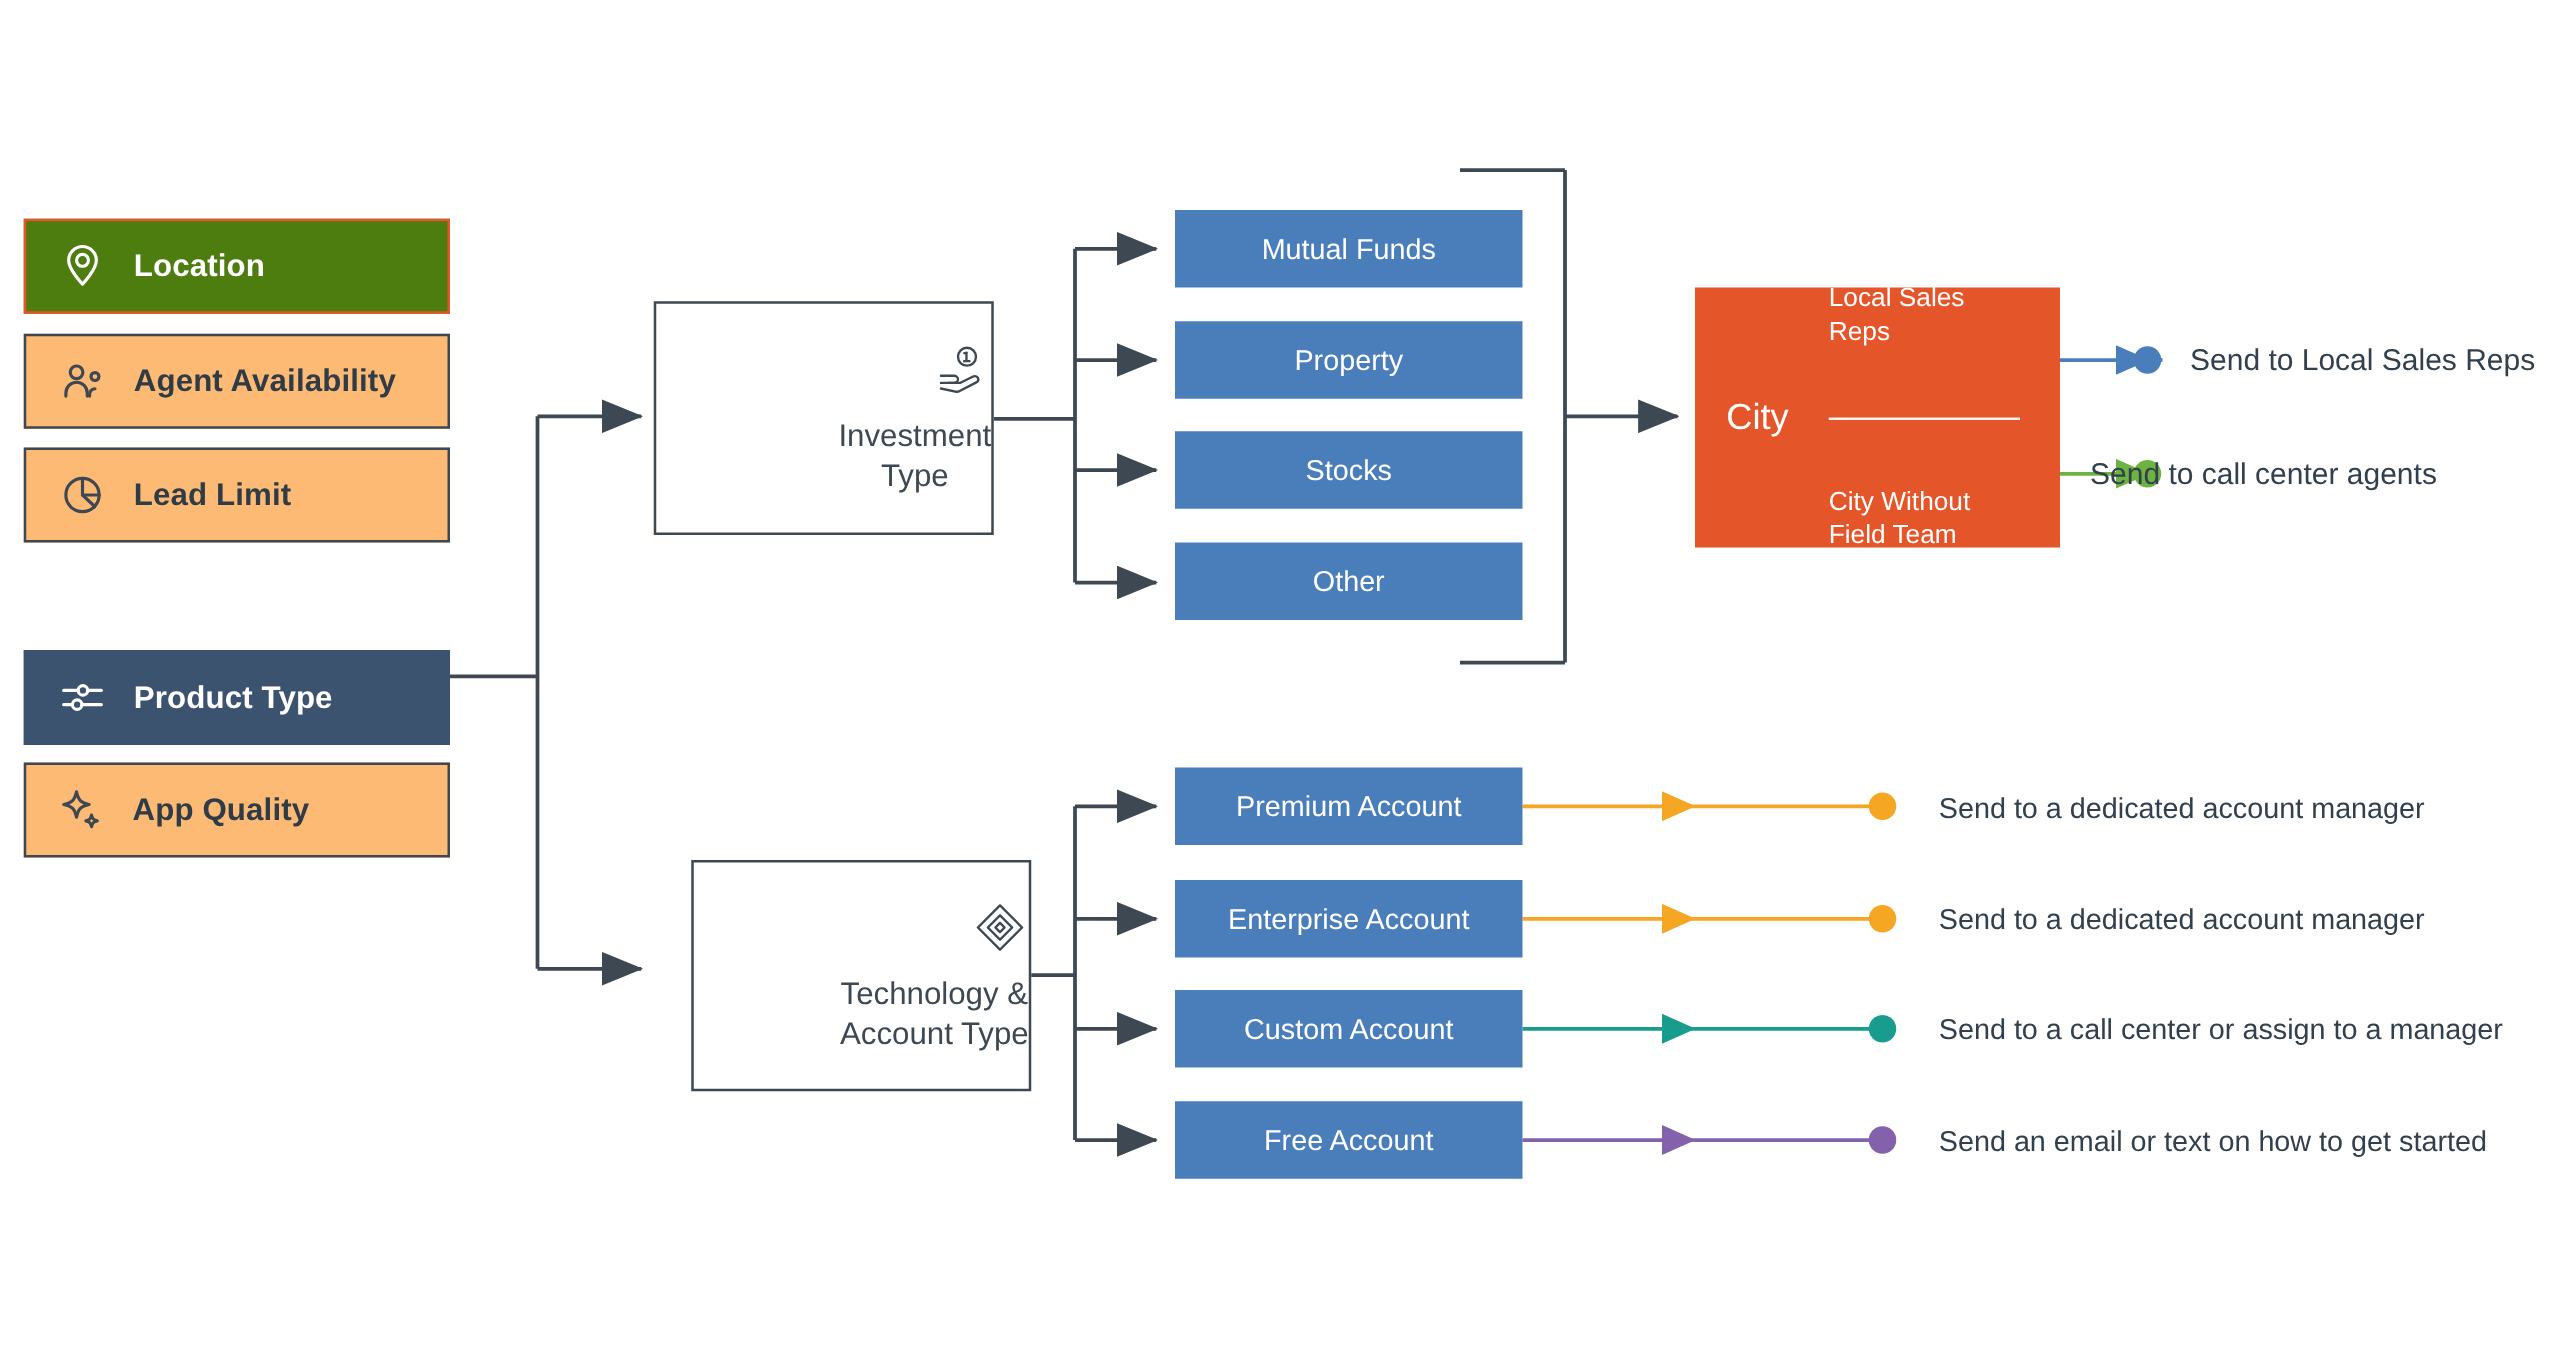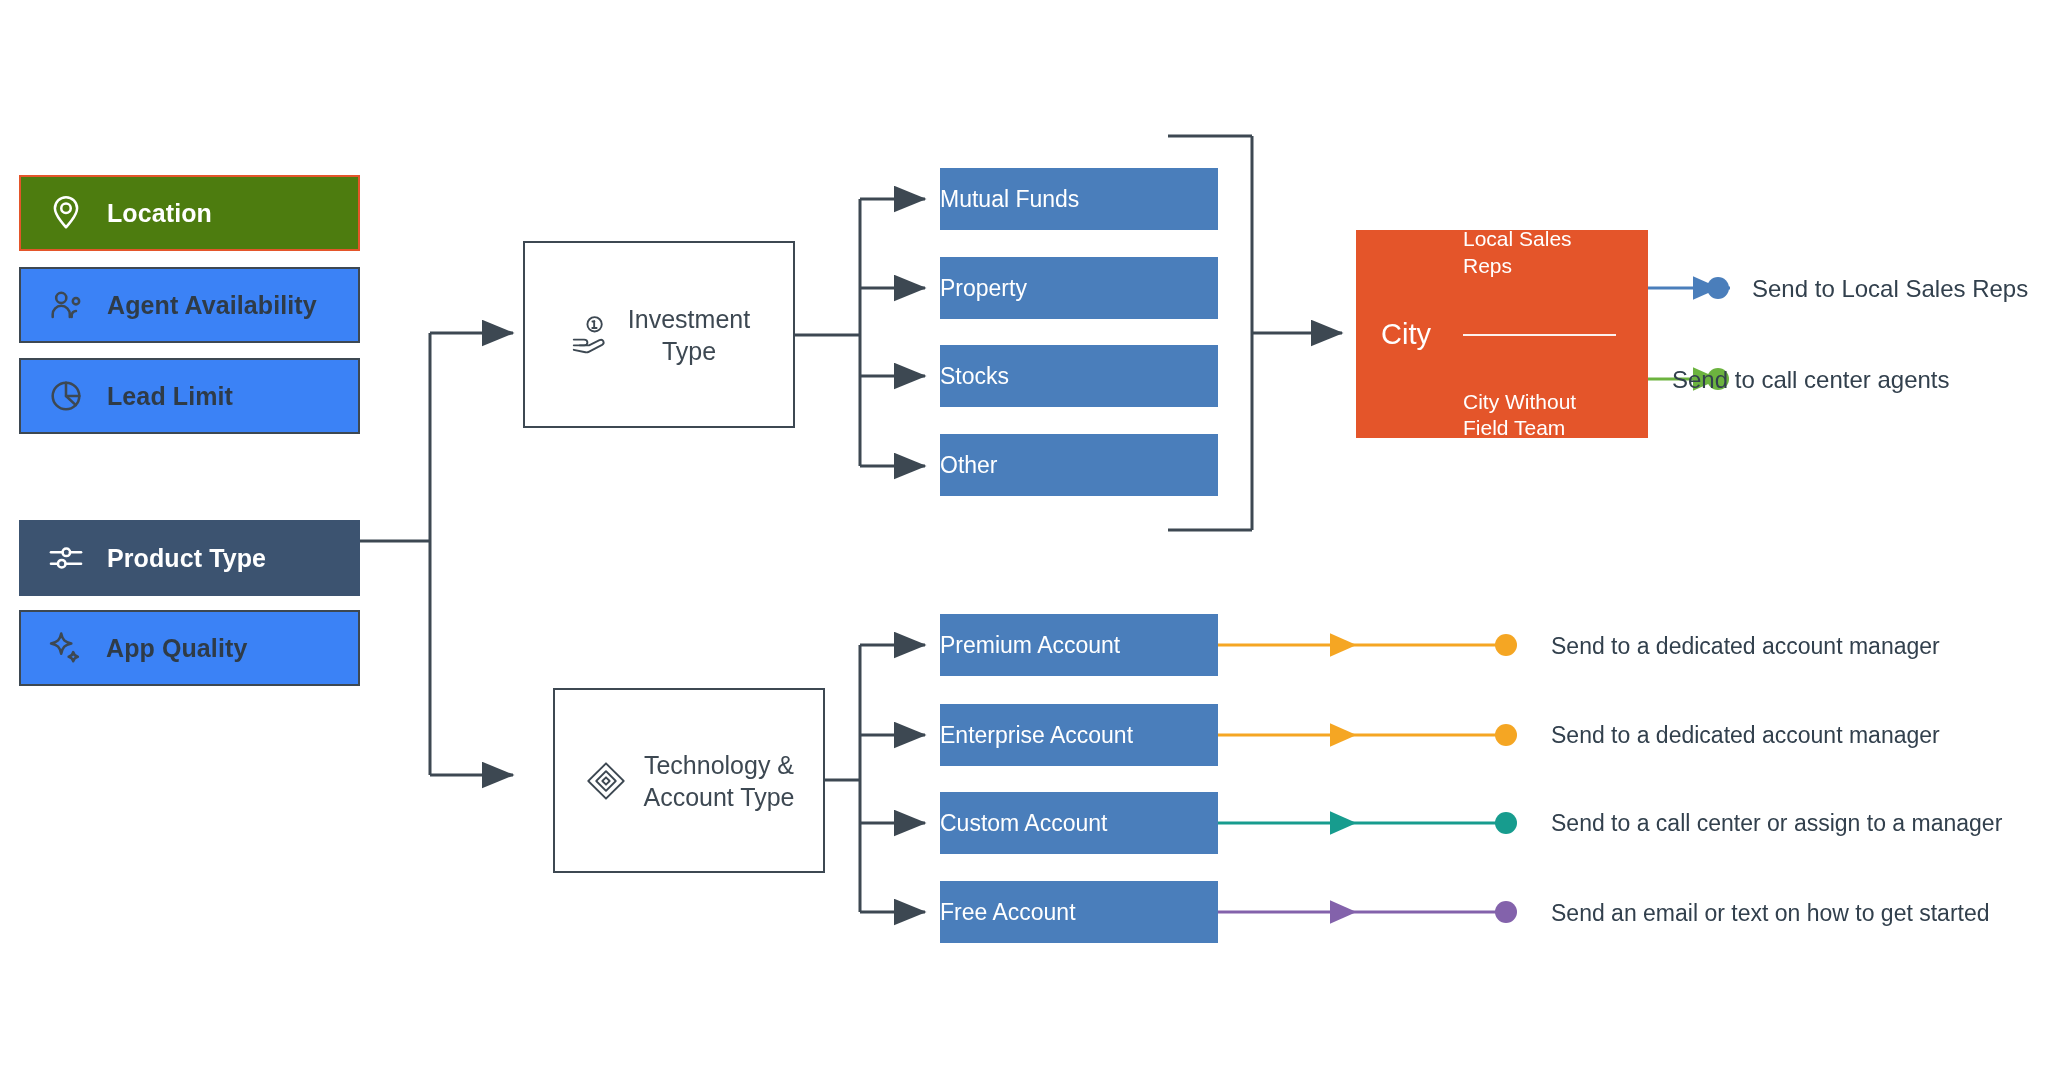--- a/index.html
+++ b/index.html
@@ -26,21 +26,21 @@
   
   .crit {
     position: absolute;
     left: 19px;
     width: 341px;
     display: flex;
     align-items: center;
     gap: 22px;
     padding-left: 26px;
     border: 2px solid #3d4852;
-    background: #3b82f6;
+    background: #fdba74;
   }
   .crit .c-label {
     font-size: 25px;
     font-weight: 600;
     color: #2f3b47;
     letter-spacing: .1px;
     white-space: nowrap;
   }
   .crit.filled-orange {
     background: #4d7c0f;
@@ -53,21 +53,22 @@
   .crit.filled-orange .c-label,
   .crit.filled-navy .c-label { color: #ffffff; }
   .crit .ico { width: 38px; height: 38px; flex: 0 0 38px; display: block; }
 
   
   .decision {
     position: absolute;
     border: 2px solid #3d4852;
     background: #ffffff;
     display: flex;
-    align-items: center;
+    flex-direction: column;
+    align-items: flex-end;
     justify-content: center;
     gap: 14px;
   }
   .decision .d-ico { width: 46px; height: 46px; display: block; }
   .decision .d-label {
     font-size: 25px;
     color: #3d4852;
     text-align: center;
     line-height: 1.28;
     font-weight: 400;
@@ -75,20 +76,21 @@
 
   
   .chip {
     position: absolute;
     left: 940px;
     width: 278px;
     height: 62px;
     background: #4a7ebb;
     display: flex;
     align-items: center;
+    justify-content: center;
   }
   .chip span {
     color: #ffffff;
     font-size: 23px;
     font-weight: 400;
     white-space: nowrap;
   }
 
   
   #city-block {

